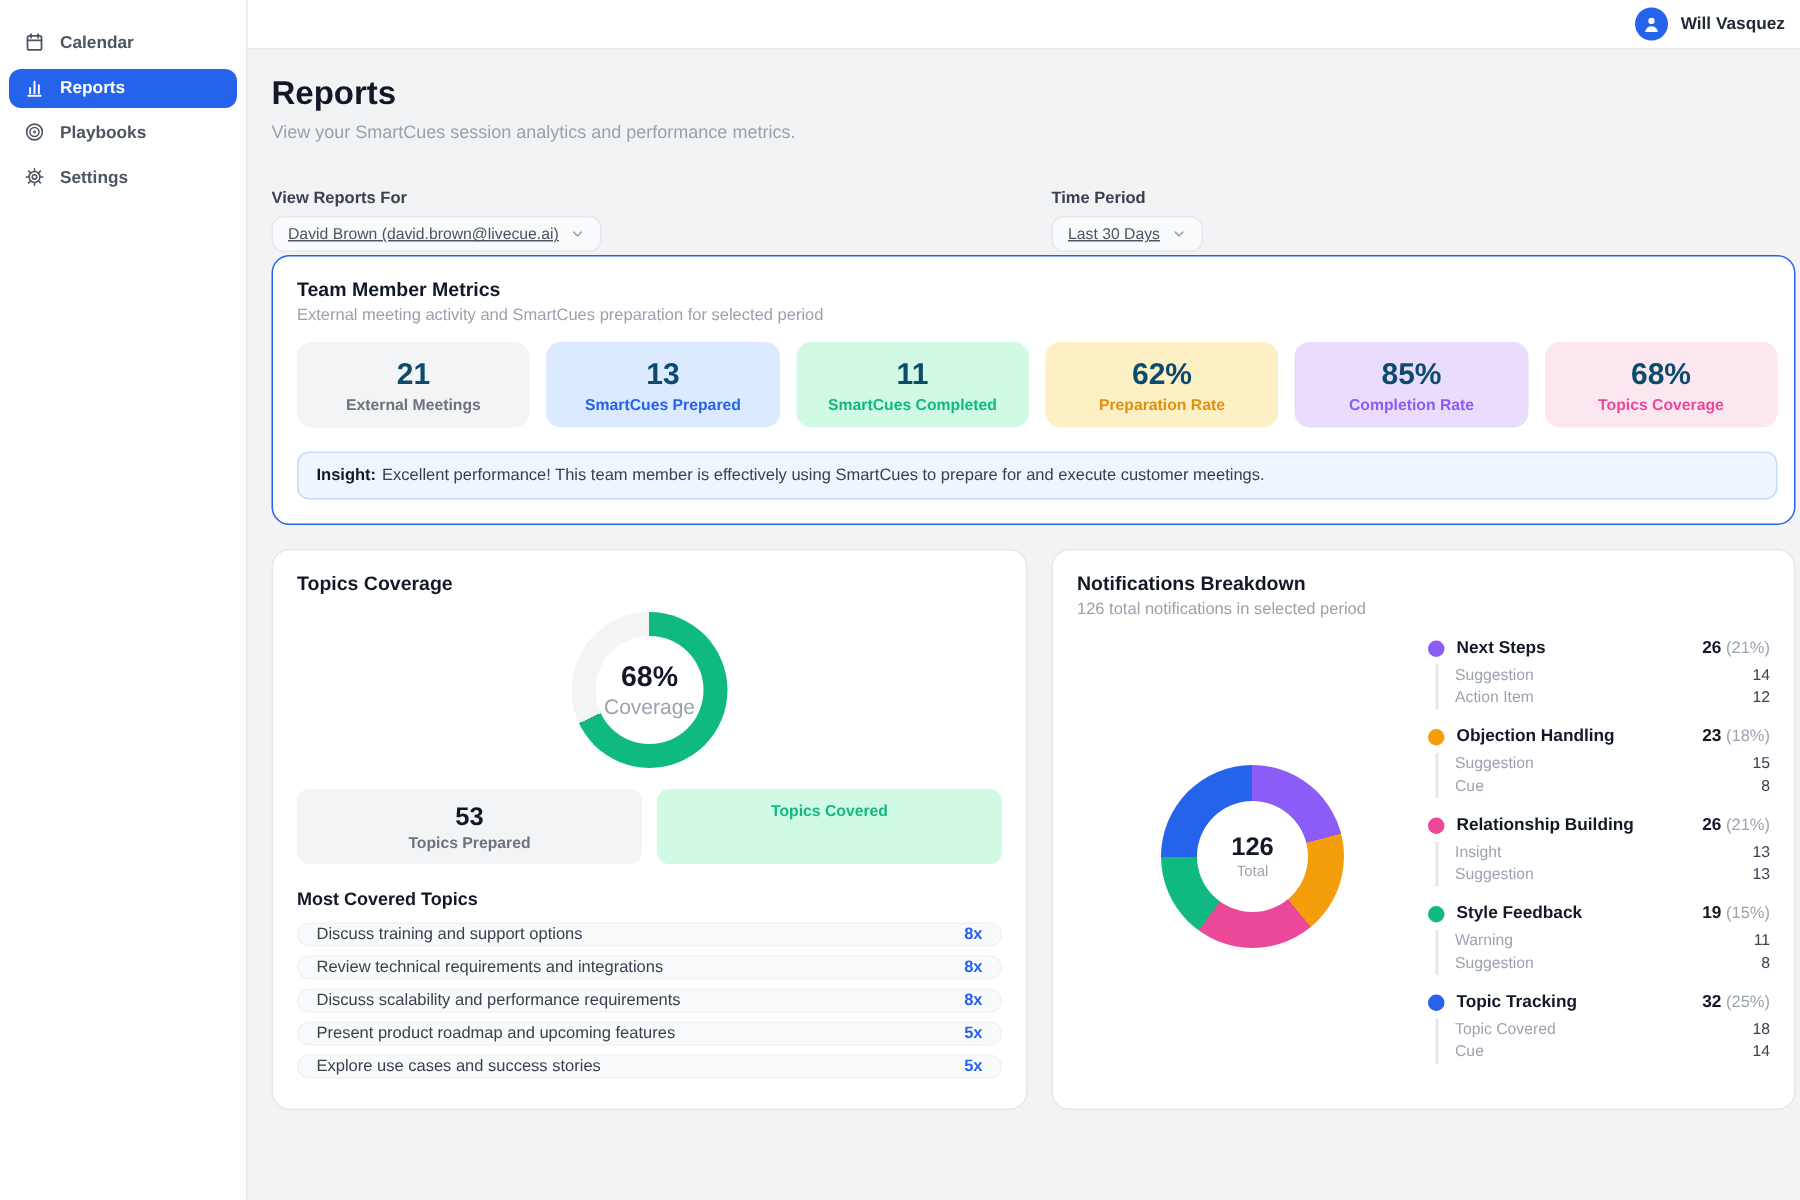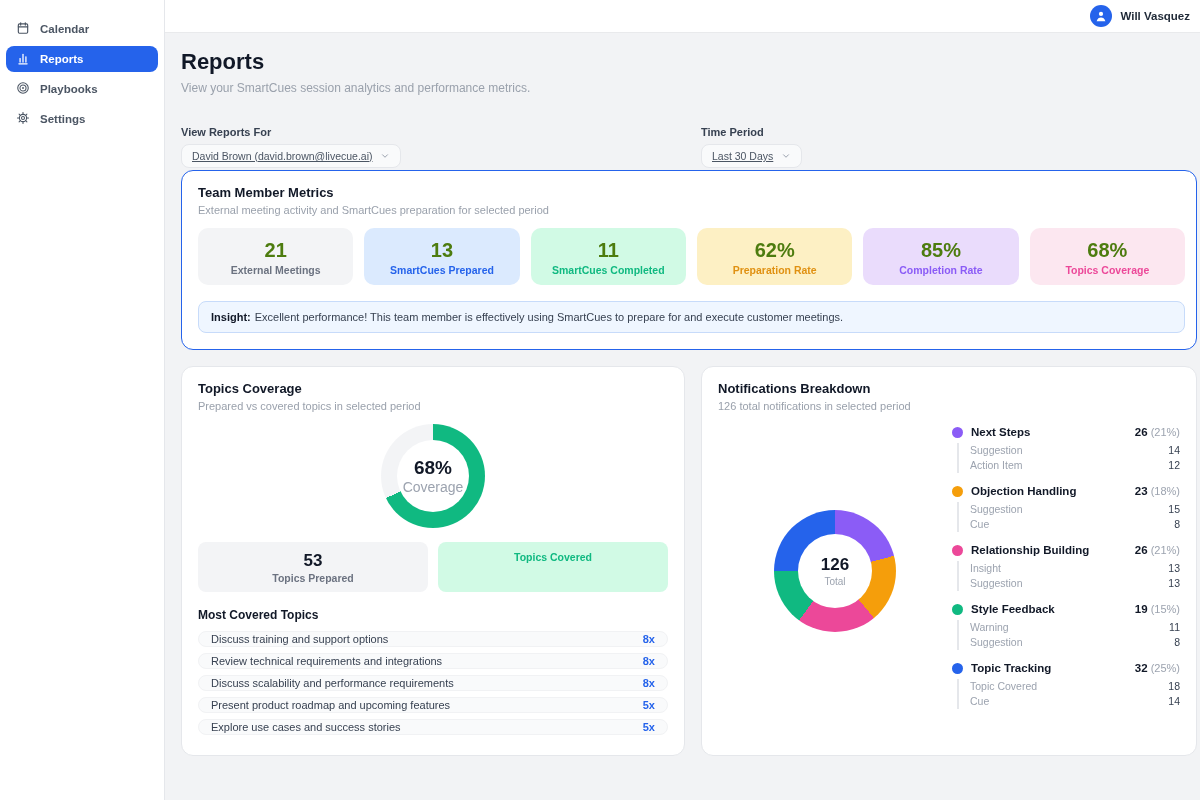--- a/index.html
+++ b/index.html
@@ -34,21 +34,21 @@
   .filter-label { display:block; font-size:11px; font-weight:700; color:#374151; margin-bottom:6px; }
   .select { display:inline-flex; align-items:center; gap:8px; height:24px; padding:0 10px; background:#f9fafb; border:1px solid #e5e7eb; border-radius:8px; font-size:10.5px; color:#4b5563; cursor:pointer;text-decoration:underline; }
   .select .chev { display:flex; color:#9ca3af; }
 
   
   .metrics-card { margin-top:14px; background:#ffffff; border:1.5px solid #2563eb; border-radius:12px; padding:14px 11px 16px 16px; }
   .card-title { font-size:13px; font-weight:700; color:#111827; }
   .card-subtitle { margin-top:4px; font-size:11px; color:#9aa1ac; }
   .tiles { margin-top:12px; display:grid; grid-template-columns:repeat(6,1fr); gap:11px; }
   .tile { border-radius:10px; padding:10px 4px 9px 4px; text-align:center; }
-  .tile-value { font-size:20px; font-weight:700; color:#4d7c0f; line-height:24px; }
+  .tile-value { font-size:20px; font-weight:700; color:#0c4a6e; line-height:24px; }
   .tile-label { margin-top:2px; font-size:10.5px; font-weight:600; }
   .insight { margin-top:16px; background:#eff6ff; border:1px solid #c7dbfa; border-radius:8px; padding:9px 12px; font-size:11px; color:#374151; }
   .insight b { color:#111827; margin-right:4px; }
 
   
   .grid2 { margin-top:16px; display:grid; grid-template-columns:504px 496px; gap:16px; }
   .card { background:#ffffff; border:1px solid #e5e7eb; border-radius:12px; padding:14px 16px; }
 
   
   .donut-wrap { position:relative; margin:12px auto 0 auto; width:104px; height:104px; }
@@ -221,21 +221,20 @@
     </div>
     <div class="insight">
       <b>Insight:</b><span>Excellent performance! This team member is effectively using SmartCues to prepare for and execute customer meetings.</span>
     </div>
   </section>
 
   <div class="grid2">
 
     <section class="card">
       <div class="card-title">Topics Coverage</div>
-      <div class="card-subtitle">Prepared vs covered topics in selected period</div>
       <div class="donut-wrap">
         <div class="donut-ring" style="background: conic-gradient(rgb(16, 185, 129) 0%, rgb(16, 185, 129) 68%, rgb(243, 244, 246) 68%, rgb(243, 244, 246) 100%);"></div>
         <div class="donut-hole">
           <div class="donut-pct">68%</div>
           <div class="donut-cap">Coverage</div>
         </div>
       </div>
       <div class="tc-tiles">
         <div class="tc-tile" style="background-color: rgb(243, 244, 246);">
           <div class="tc-value">53</div>

